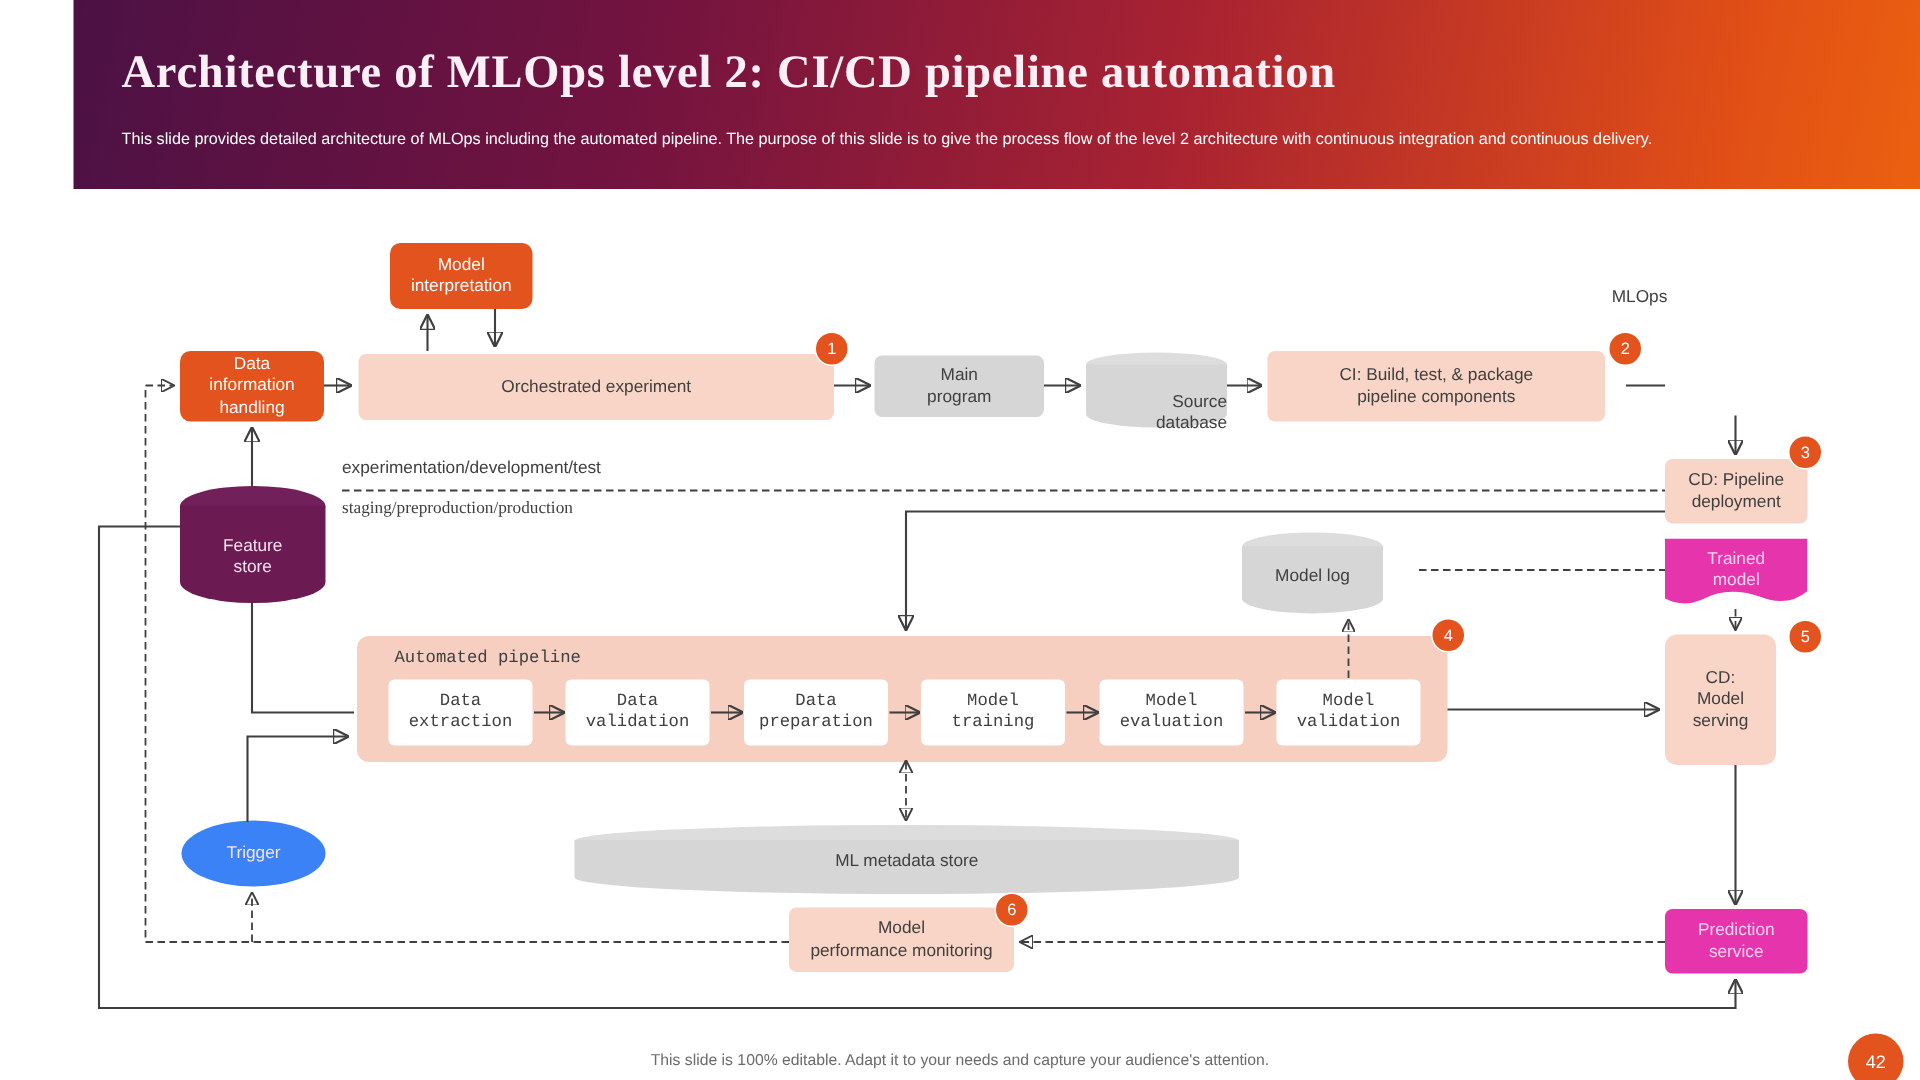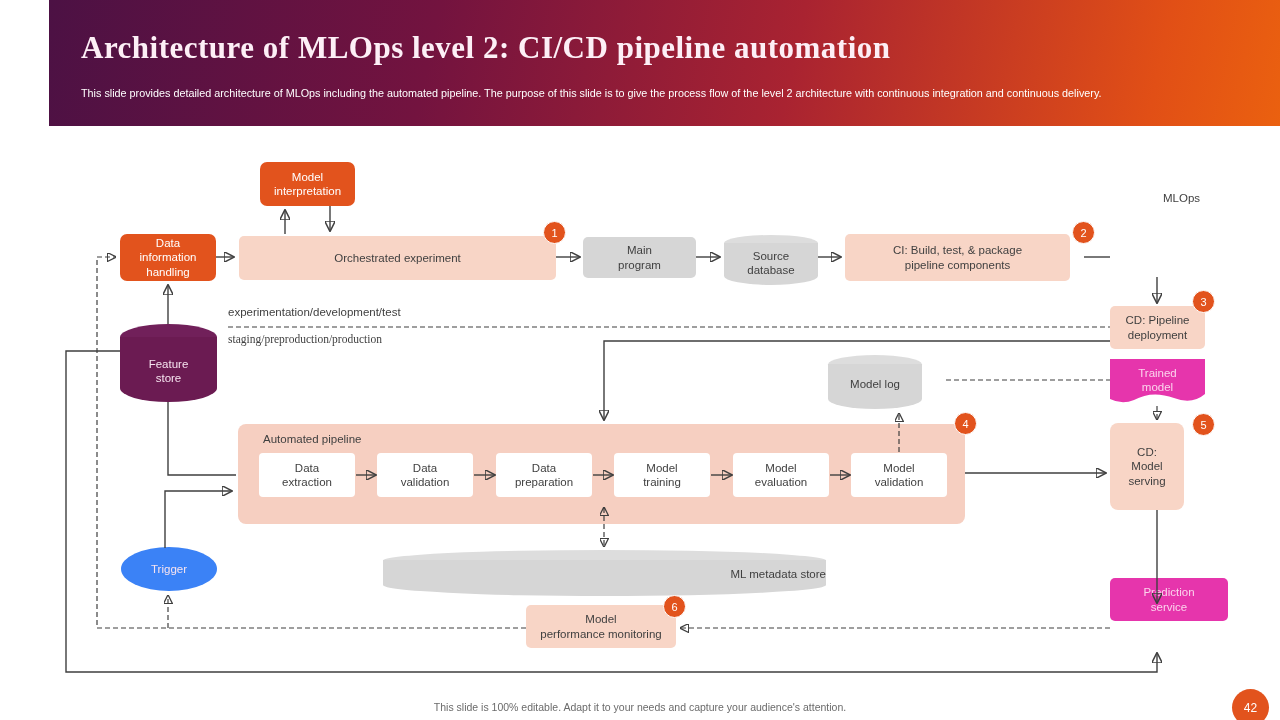--- a/index.html
+++ b/index.html
@@ -59,21 +59,21 @@
 </head>
 <body>
 
 <div class="slide">
 
   <div class="hdr">
     <h1>Architecture of MLOps level 2: CI/CD pipeline automation</h1>
     <p>This slide provides detailed architecture of MLOps including the automated pipeline. The purpose of this slide is to give the process flow of the level 2 architecture with continuous integration and continuous delivery.</p>
   </div>
 
-  <div class="label" style="left:1163px;top:192px;width:80px;">MLOps</div>
+  <div class="label" style="left:1053px;top:192px;width:80px;text-align:center;">MLOps</div>
   <div class="label" style="left:228px;top:306px;">experimentation/development/test</div>
   <div class="label" style="left:228px;top:333px;font-family:Liberation Serif, serif;">staging/preproduction/production</div>
 
   <div class="node orange" style="left:260px;top:162px;width:95px;height:44px;">
     <span>Model
 interpretation</span>
   </div>
 
   <div class="node orange" style="left:120px;top:234px;width:96px;height:47px;">
     <span>Data
@@ -86,21 +86,21 @@
   </div>
 
   <div class="node gray" style="left:583px;top:237px;width:113px;height:41px;">
     <span>Main
 program</span>
   </div>
 
   <div class="cyl graycyl" style="left:724px;top:235px;width:94px;height:50px;">
     <div class="cyl-top" style="height:15px;"></div>
     <div class="cyl-body" style="top:8px;border-radius:0 0 50% 50% / 0 0 9px 9px;"></div>
-    <div class="cyl-text" style="top:14px;">Source
+    <div class="cyl-text" style="top:26px;text-align:right;">Source
 database</div>
   </div>
 
   <div class="node pink" style="left:845px;top:234px;width:225px;height:47px;">
     <span>CI: Build, test, &amp; package
 pipeline components</span>
   </div>
 
 
   <div class="node pink" style="left:1110px;top:306px;width:95px;height:43px;">
@@ -128,21 +128,21 @@
     <div class="cyl-text" style="top:33px;">Feature
 store</div>
   </div>
 
   <div class="cyl graycyl" style="left:828px;top:355px;width:94px;height:54px;">
     <div class="cyl-top" style="height:18px;"></div>
     <div class="cyl-body" style="top:9px;border-radius:0 0 50% 50% / 0 0 10px 10px;"></div>
     <div class="cyl-text" style="top:22px;">Model log</div>
   </div>
 
-  <div class="node pink-lg" style="left:238px;top:424px;width:727px;height:100px;">
+  <div class="node pink-lg" style="left:238px;top:424px;width:727px;height:84px;font-family:Liberation Mono, monospace;">
     <span class="label" style="left:25px;top:8px;">Automated pipeline</span>
     <div class="node white-step" style="left:21px;top:29px;width:96px;height:44px;">
       <span>Data
 extraction</span>
     </div>
     <div class="node white-step" style="left:139px;top:29px;width:96px;height:44px;">
       <span>Data
 validation</span>
     </div>
     <div class="node white-step" style="left:258px;top:29px;width:96px;height:44px;">
@@ -163,29 +163,29 @@
     </div>
   </div>
 
   <div class="ellipse" style="left:121px;top:547px;width:96px;height:44px;">
     <span>Trigger</span>
   </div>
 
   <div class="cyl graycyl" style="left:383px;top:550px;width:443px;height:46px;">
     <div class="cyl-top" style="height:20px;"></div>
     <div class="cyl-body" style="top:10px;border-radius:0 0 50% 50% / 0 0 11px 11px;"></div>
-    <div class="cyl-text" style="top:17px;text-align:right;">ML metadata store</div>
+    <div class="cyl-text" style="top:17px;">ML metadata store</div>
   </div>
 
   <div class="node pink" style="left:526px;top:605px;width:150px;height:43px;">
     <span>Model
 performance monitoring</span>
   </div>
 
-  <div class="node magenta-box" style="left:1110px;top:578px;width:118px;height:43px;">
+  <div class="node magenta-box" style="left:1110px;top:606px;width:95px;height:43px;">
     <span>Prediction
 service</span>
   </div>
 
   <svg class="wires" width="1280" height="720" viewBox="0 0 1280 720">
     <defs>
       <marker id="ah" viewBox="0 0 10 10" refX="8.5" refY="5" markerWidth="7.5" markerHeight="7.5" orient="auto-start-reverse">
         <path d="M0,0 L10,5 L0,10 Z" fill="#3f3f3f"></path>
       </marker>
     </defs>

